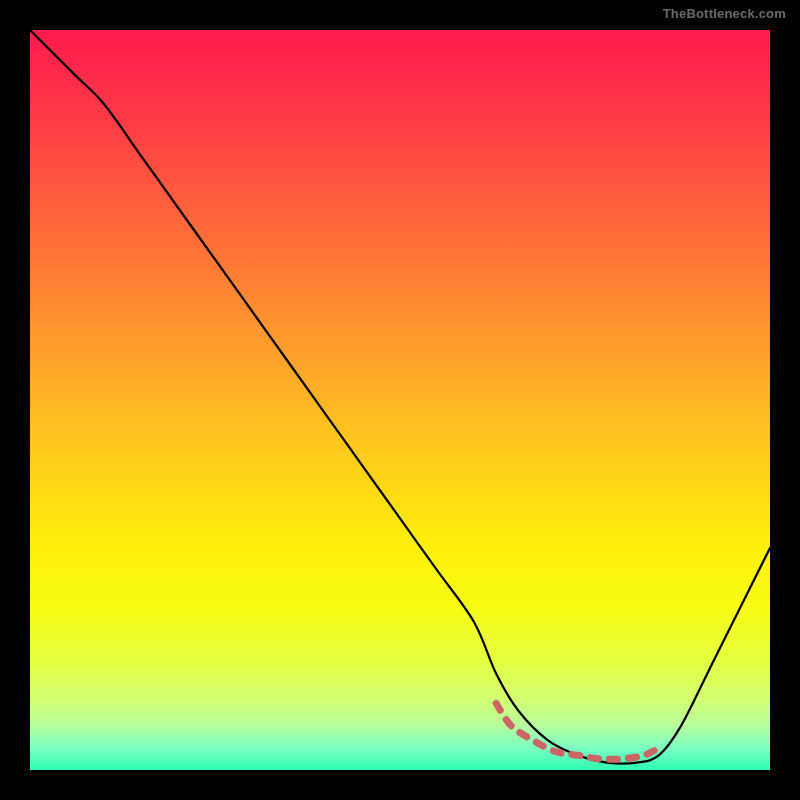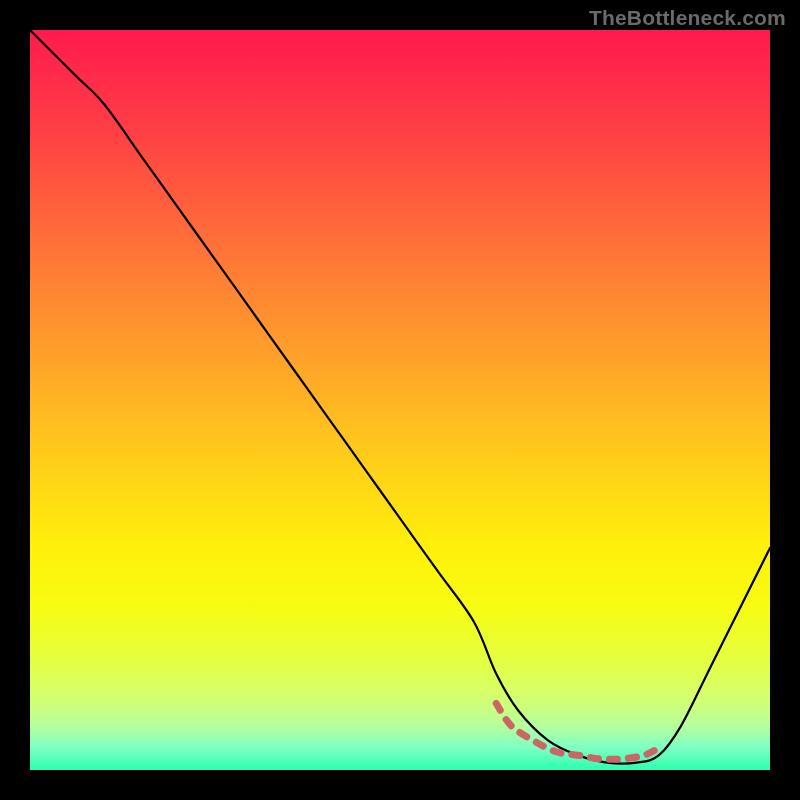--- a/index.html
+++ b/index.html
@@ -36,21 +36,21 @@
       #d5ff6d 90%,
       #b7ff9d 94%,
       #7dffc3 97%,
       #2dffb0 100%);
   }
   .watermark {
     position: absolute;
     top: 6px;
     right: 14px;
     font-family: Arial, Helvetica, sans-serif;
-    font-size: 21px;
+    font-size: 13px;
     font-weight: bold;
     color: #6a6a6a;
     letter-spacing: 0.2px;
   }
   svg.curve {
     position: absolute;
     left: 0; top: 0; width: 100%; height: 100%;
     overflow: visible;
   }
 </style>

